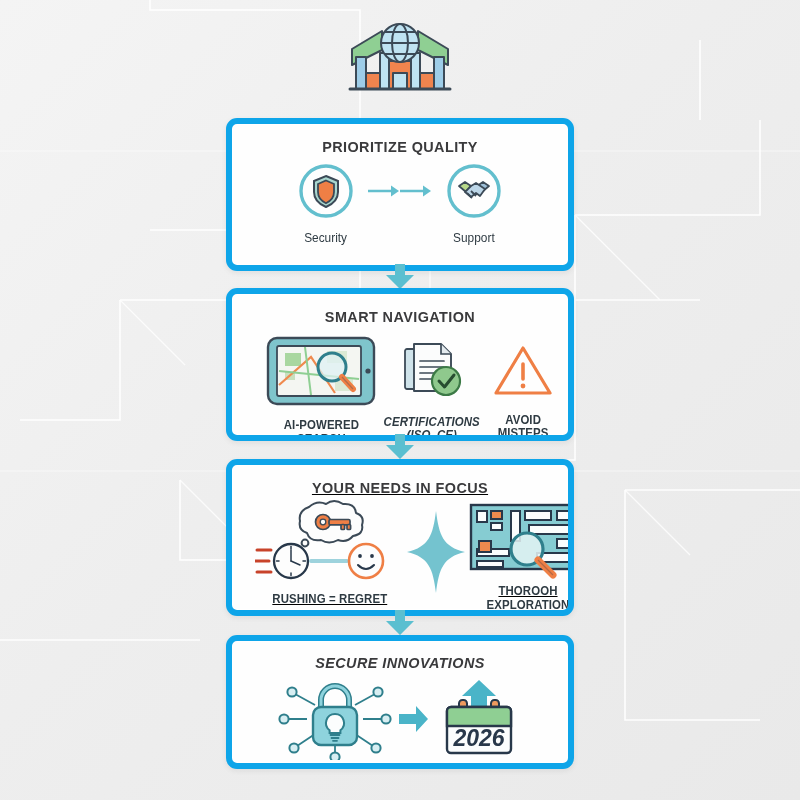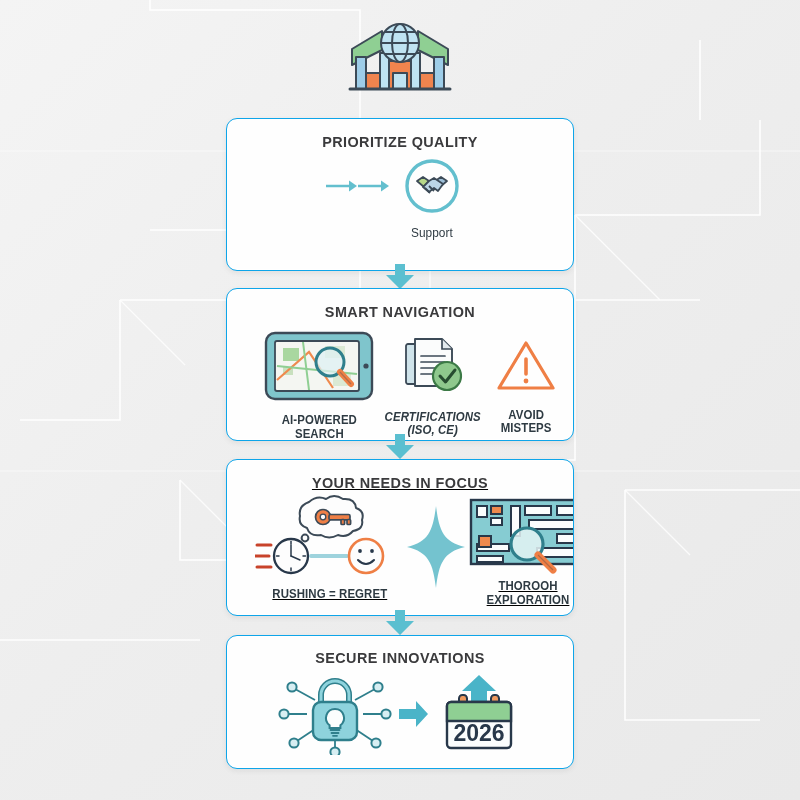--- a/index.html
+++ b/index.html
@@ -20,30 +20,30 @@
   #header-icon{
     position:absolute;left:0;right:0;top:16px;
     display:flex;justify-content:center;align-items:center;
     height:92px;
   }
 
   
   .card{
     position:absolute;left:226px;width:348px;
     background:#fefefe;
-    border:1px solid #0ea5e9;
+    border:6px solid #0ea5e9;
     border-radius:11px;
     box-shadow:0 2px 5px rgba(90,90,90,.10), 0 0 0 1px rgba(255,255,255,.6) inset;
     box-sizing:border-box;
     overflow:hidden;
   }
   #card-1{top:118px;height:153px;}
   #card-2{top:288px;height:153px;}
   #card-3{top:459px;height:157px;text-decoration:underline;}
-  #card-4{top:635px;height:134px;}
+  #card-4{top:635px;height:134px;font-style:italic;}
 
   .card-title{
     text-align:center;
     font-weight:bold;
     font-size:15.5px;
     letter-spacing:.45px;
     color:#3a3a3c;
     font-family:"Liberation Sans Narrow","Liberation Sans",sans-serif;
     transform:scaleX(.93);
     margin-top:14px;
@@ -158,20 +158,30 @@
         </g>
       </svg>
     </span>
   </div>
 
   <div class="card" id="card-1">
     <div class="card-title">PRIORITIZE QUALITY</div>
     <div class="card-body">
       <div class="step-row">
 
+        <div class="step">
+          <span>
+            <svg width="58" height="58" viewBox="0 0 58 58" xmlns="http://www.w3.org/2000/svg">
+              <circle cx="29" cy="29" r="25" fill="#fefefe" stroke="#63bfce" stroke-width="3.4"></circle>
+              <path d="M29 14 L41 19 V30 C41 37.5 35 42.5 29 45 C23 42.5 17 37.5 17 30 V19 Z" fill="#a9d7cf" stroke="#3c4a57" stroke-width="2"></path>
+              <path d="M29 18.5 L37 22 V30 C37 35.5 33 39.3 29 41.2 C25 39.3 21 35.5 21 30 V22 Z" fill="#ef7f45" stroke="#3c4a57" stroke-width="1.8"></path>
+            </svg>
+          </span>
+          <div class="step-caption">Security</div>
+        </div>
 
         <span class="mini-arrow">
           <svg width="32" height="14" viewBox="0 0 32 14" xmlns="http://www.w3.org/2000/svg">
             <path d="M0 7 H24" stroke="#63bfce" stroke-width="2.4"></path>
             <path d="M23 1.5 L31 7 L23 12.5 Z" fill="#63bfce"></path>
           </svg>
         </span>
 
 
         <span class="mini-arrow">

